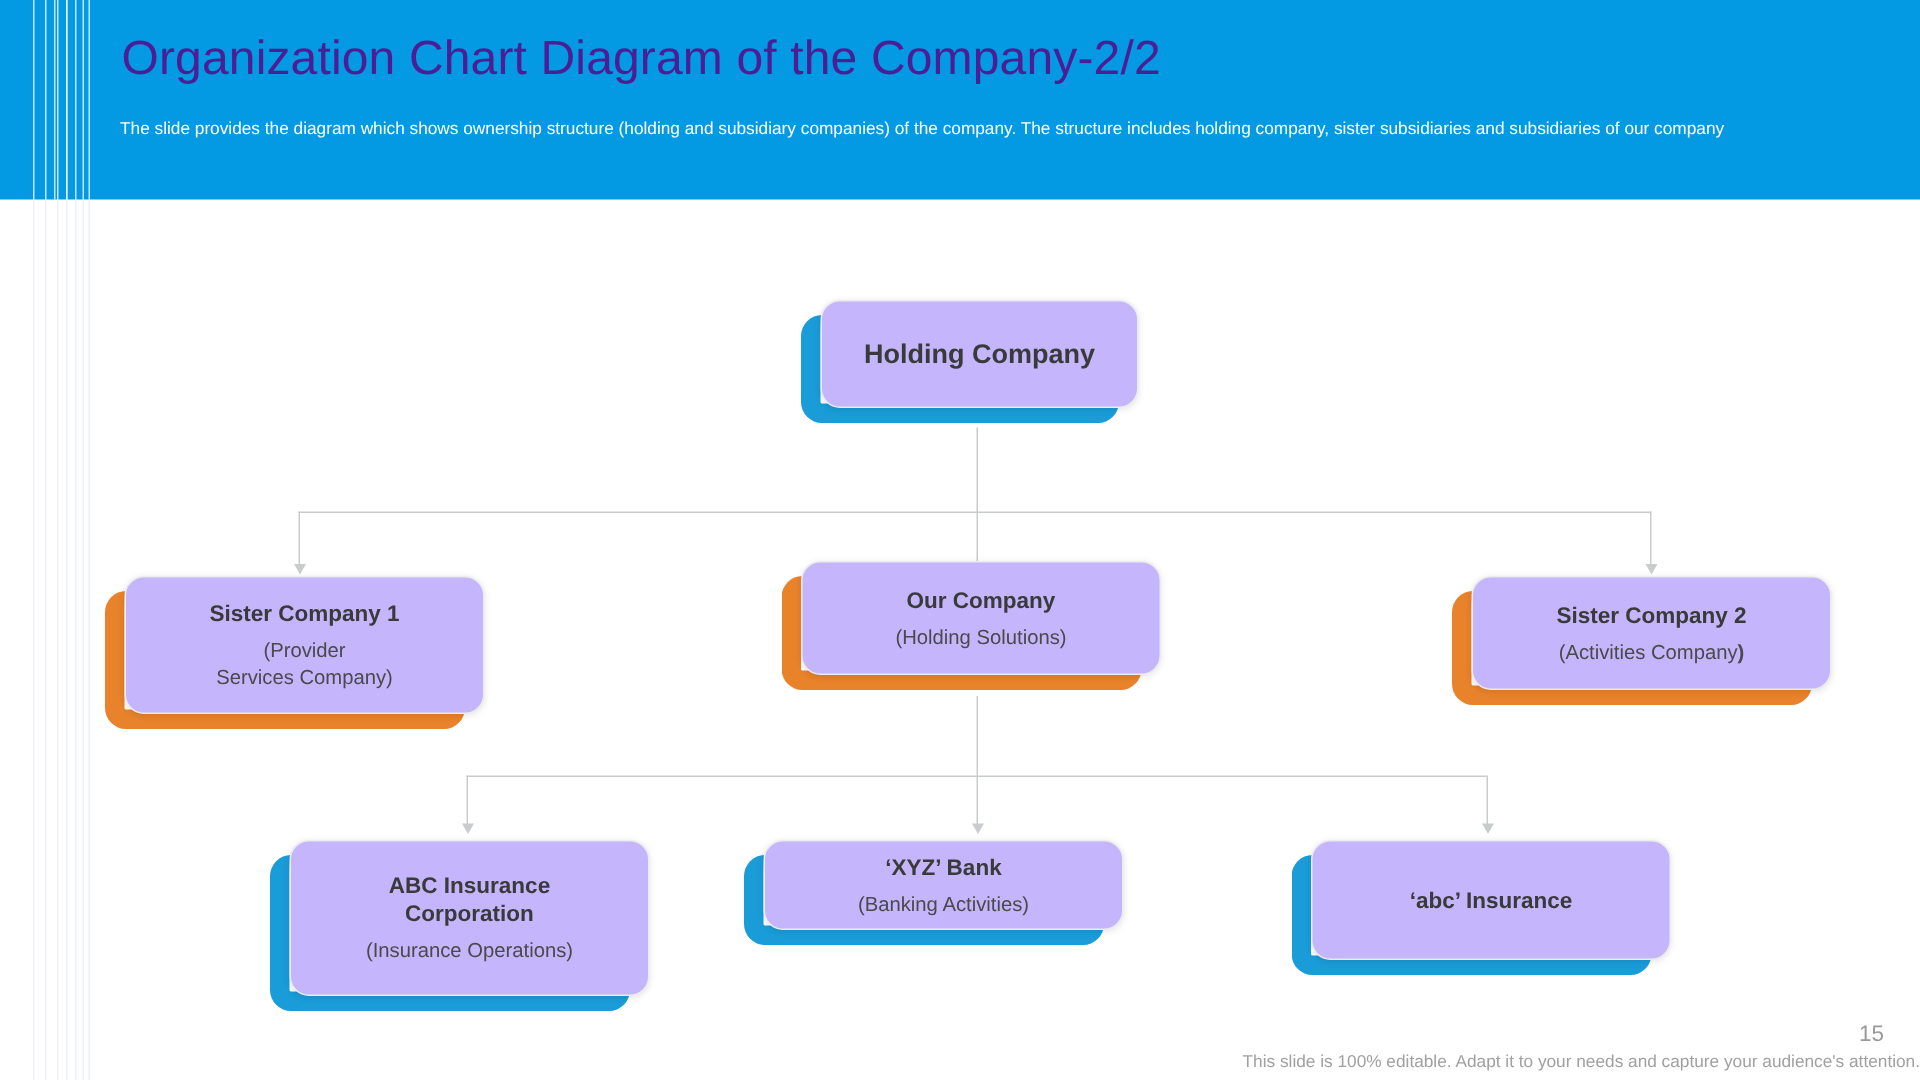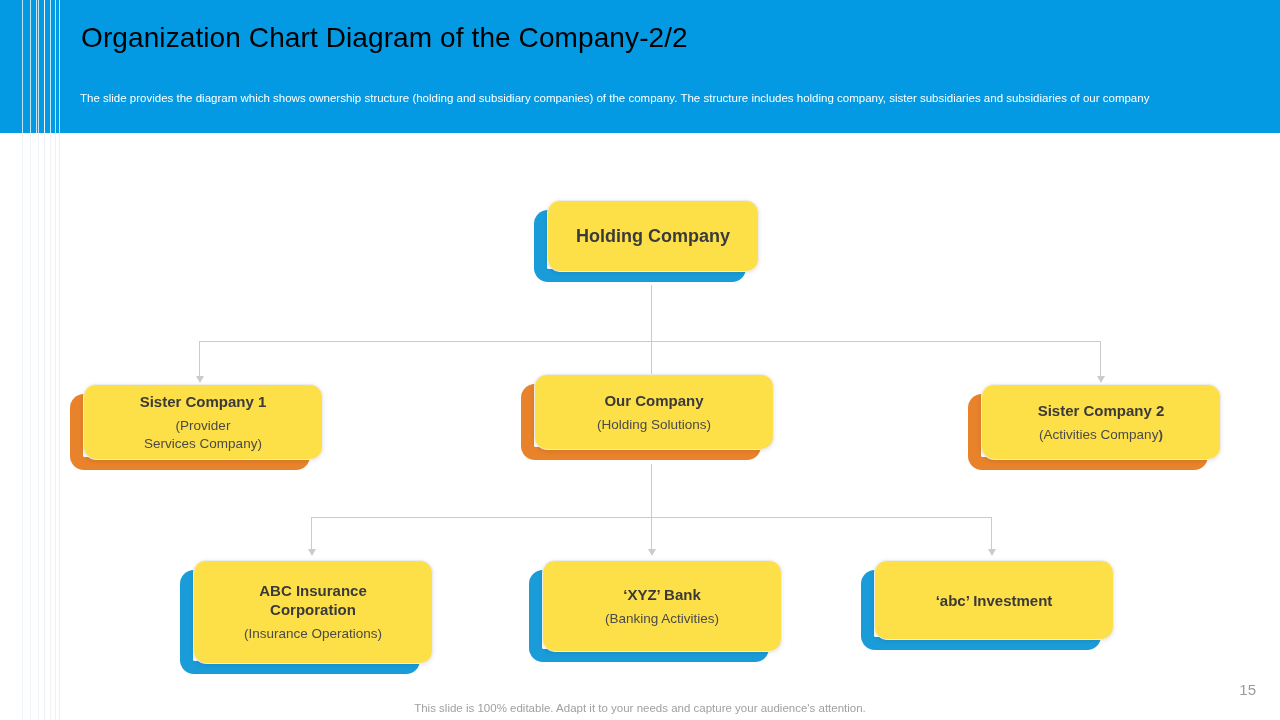--- a/index.html
+++ b/index.html
@@ -52,31 +52,31 @@
     top: 0;
     width: 1280px;
     height: 133px;
     background: #049ae3;
     z-index: 1;
   }
   .header-title {
     position: absolute;
     left: 81px;
     top: 14px;
-    font-size: 28px;
+    font-size: 32px;
     font-weight: 300;
-    color: #000000;
+    color: #4c1d95;
     letter-spacing: 0.1px;
     line-height: 48px;
     white-space: nowrap;
   }
   .header-sub {
     position: absolute;
     left: 80px;
-    top: 90px;
+    top: 78px;
     width: 1140px;
     font-size: 11.5px;
     line-height: 16px;
     color: #ffffff;
     text-align: justify;
     font-weight: 400;
   }
 
   
   .canvas {
@@ -124,21 +124,21 @@
   .node.orange .accent {
     border-left-color: #e8822b;
     border-bottom-color: #e8822b;
   }
   .node .card {
     position: absolute;
     left: 13px;
     top: 0;
     width: 100%;
     height: 100%;
-    background: #fde047;
+    background: #c4b5fd;
     border: 1px solid #ececec;
     border-radius: 13px;
     box-sizing: border-box;
     box-shadow: 0 1px 4px rgba(0,0,0,0.10);
     display: flex;
     flex-direction: column;
     align-items: center;
     justify-content: center;
     text-align: center;
   }
@@ -157,21 +157,21 @@
   }
   .node .subtitle b { font-weight: bold; }
   .node.big-title .title { font-size: 18px; line-height: 24px; }
 
   
   .footer-note {
     position: absolute;
     left: 0;
     top: 702px;
     width: 1280px;
-    text-align: center;
+    text-align: right;
     font-size: 11.5px;
     color: #a0a0a0;
     z-index: 4;
   }
   .page-number {
     position: absolute;
     right: 24px;
     top: 681px;
     font-size: 15px;
     color: #9a9a9a;
@@ -228,21 +228,21 @@
     <div class="arrow" style="left:648px; top:416px;"></div>
     <div class="arrow" style="left:988px; top:416px;"></div>
 
     <div class="node big-title" style="left:534px; top:67px; width:212px; height:72px;">
       <div class="accent"></div>
       <div class="card">
         <div class="title">Holding Company</div>
       </div>
     </div>
 
-    <div class="node orange" style="left:70px; top:251px; width:240px; height:76px;">
+    <div class="node orange" style="left:70px; top:251px; width:240px; height:92px;">
       <div class="accent"></div>
       <div class="card">
         <div class="title">Sister Company 1</div>
         <div class="subtitle">
           <span>(Provider</span><br>
           <span>Services Company)</span>
         </div>
       </div>
     </div>
 
@@ -266,32 +266,32 @@
       <div class="accent"></div>
       <div class="card">
         <div class="title">
           <span>ABC Insurance</span><br>
           <span>Corporation</span>
         </div>
         <div class="subtitle">(Insurance Operations)</div>
       </div>
     </div>
 
-    <div class="node" style="left:529px; top:427px; width:240px; height:92px;text-decoration:underline;">
+    <div class="node" style="left:496px; top:427px; width:240px; height:60px;text-decoration:underline;">
       <div class="accent"></div>
       <div class="card">
         <div class="title">‘XYZ’ Bank</div>
         <div class="subtitle">(Banking Activities)</div>
       </div>
     </div>
 
     <div class="node" style="left:861px; top:427px; width:240px; height:80px;">
       <div class="accent"></div>
       <div class="card">
-        <div class="title">‘abc’ Investment</div>
+        <div class="title">‘abc’ Insurance</div>
       </div>
     </div>
 
   </div>
 
   <div class="footer-note">This slide is 100% editable. Adapt it to your needs and capture your audience's attention.</div>
   <div class="page-number">15</div>
 
 </div>
 

